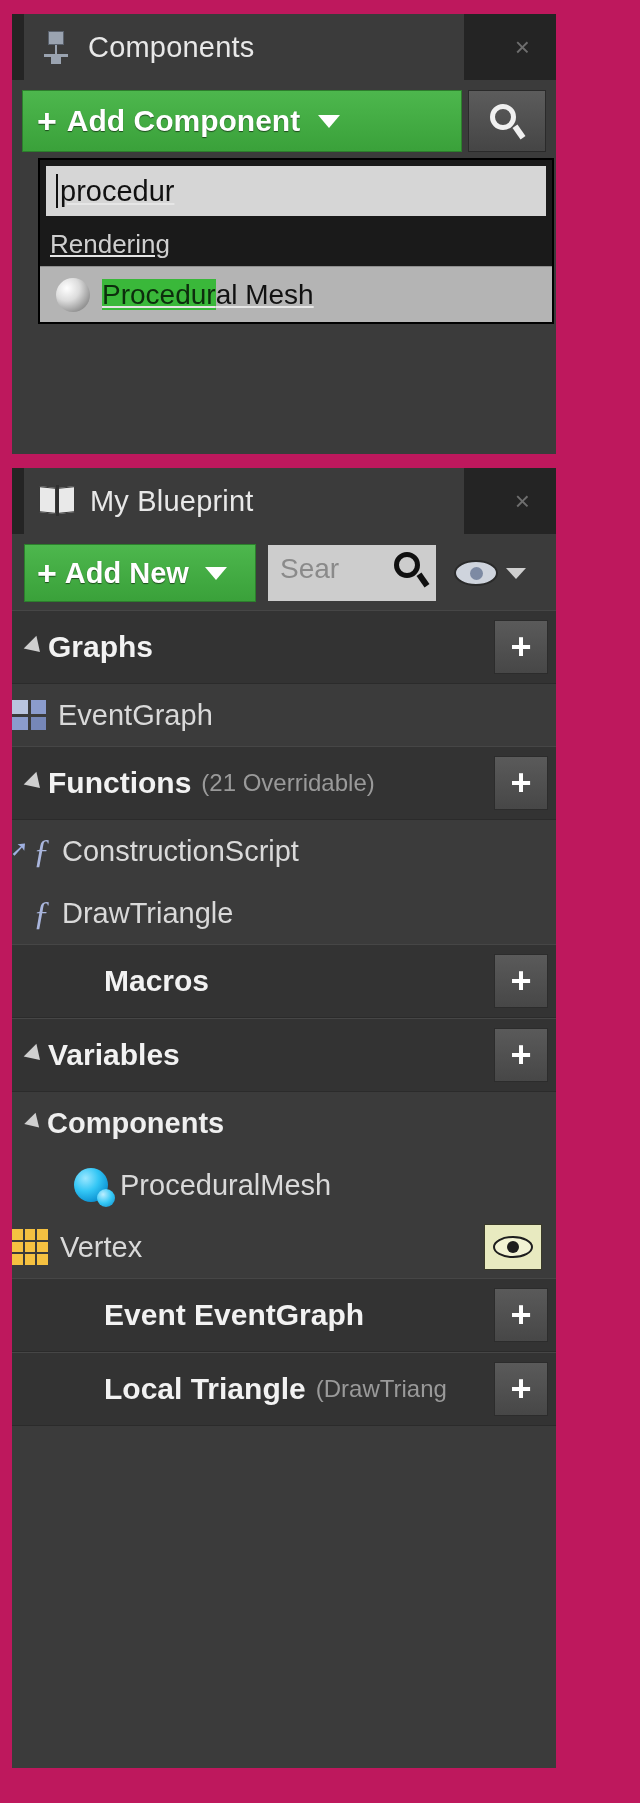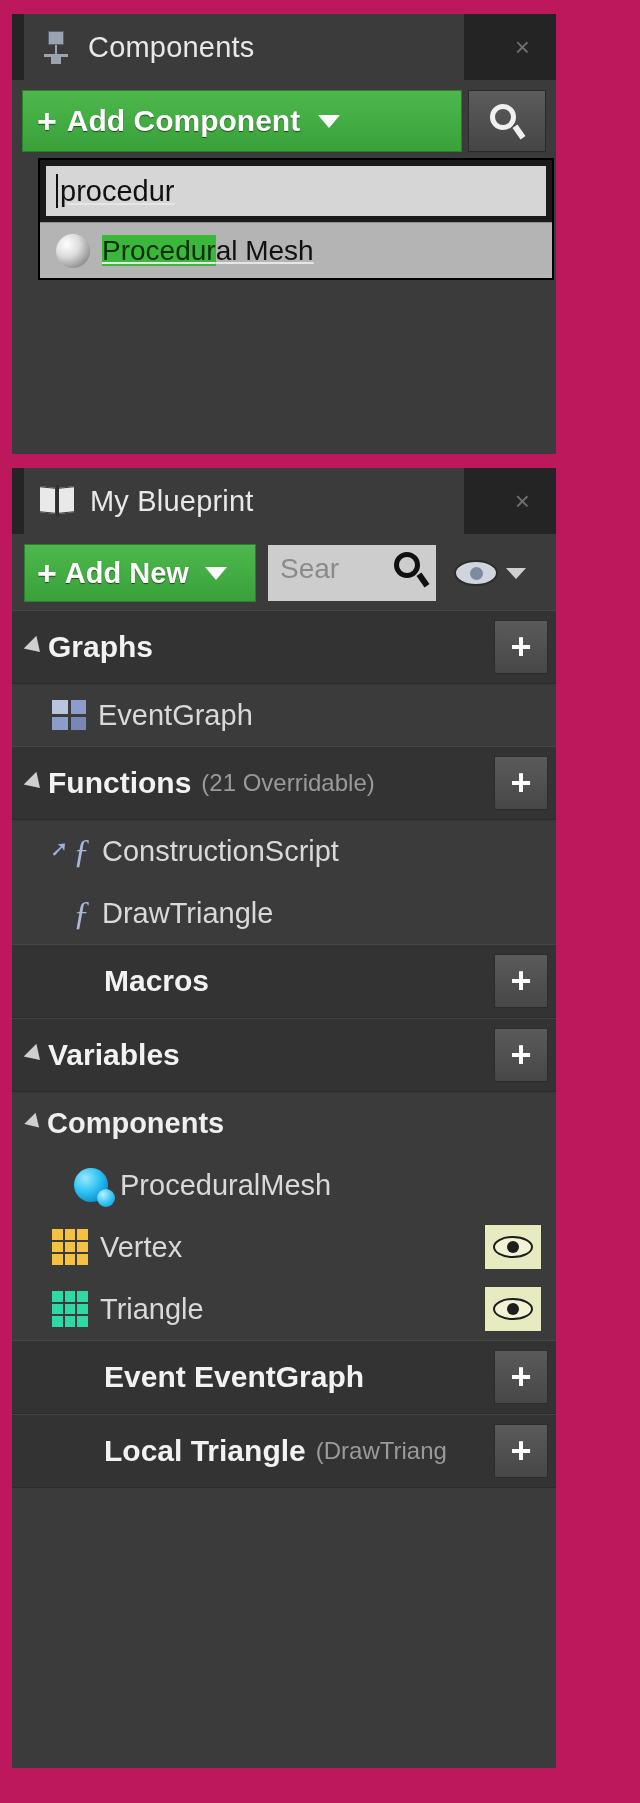--- a/index.html
+++ b/index.html
@@ -140,21 +140,21 @@
   }
   .subsection .arrow{
     width:0;height:0;margin-left:16px;margin-right:6px;
     border-left:13px solid #cfcfcf;border-top:8px solid transparent;
     border-bottom:8px solid transparent;transform:rotate(45deg);
   }
   .subsection .sub-title{font-size:29px;font-weight:bold;color:#efefef;}
 
   .item{
     position:relative;height:62px;background:#3b3b3b;
-    display:flex;align-items:center;gap:12px;padding-left:40px;
+    display:flex;align-items:center;gap:12px;
     box-sizing:border-box;
   }
   .item.deep{padding-left:62px;}
   .item .label{font-size:29px;color:#d9d9d9;}
 
   
   .graph-icon{width:34px;height:30px;display:grid;grid-template-columns:1fr 1fr;
               grid-template-rows:1fr 1fr;gap:3px;flex:0 0 auto;}
   .graph-icon i{display:block;background:#8b9ccd;}
   .graph-icon i:nth-child(1){background:#b9c4de;}
@@ -248,20 +248,21 @@
               <span class="handle"></span>
           </span>
         </div>
       </div>
 
       <div class="popup">
         <div class="popup-search">
           <span class="caret"></span>
           <span class="val">procedur</span>
         </div>
+        <div class="cat-header">Rendering</div>
         <div class="popup-row">
           <span class="sphere-icon"></span>
           <span class="label"><span class="hl">Procedur</span><span>al Mesh</span></span>
         </div>
       </div>
 
     </div>
   </div>
 
   <div class="panel" id="blueprint-panel">
@@ -369,39 +370,20 @@
               <i></i>
           </span>
           <span class="label">Vertex</span>
           <span class="eye-toggle">
             <span class="eye-shape">
                 <span class="pupil"></span>
               </span>
           </span>
         </div>
 
-        <div class="item">
-          <span class="grid-icon teal">
-            <i></i>
-              <i></i>
-              <i></i>
-              <i></i>
-              <i></i>
-              <i></i>
-              <i></i>
-              <i></i>
-              <i></i>
-          </span>
-          <span class="label">Triangle</span>
-          <span class="eye-toggle">
-            <span class="eye-shape">
-                <span class="pupil"></span>
-              </span>
-          </span>
-        </div>
 
         <div class="section">
           <span class="arrow hidden"></span>
           <span class="sec-title indent">Event EventGraph</span>
           <span class="plus-btn">+</span>
         </div>
 
         <div class="section">
           <span class="arrow hidden"></span>
           <span class="sec-title indent">Local Triangle</span>

